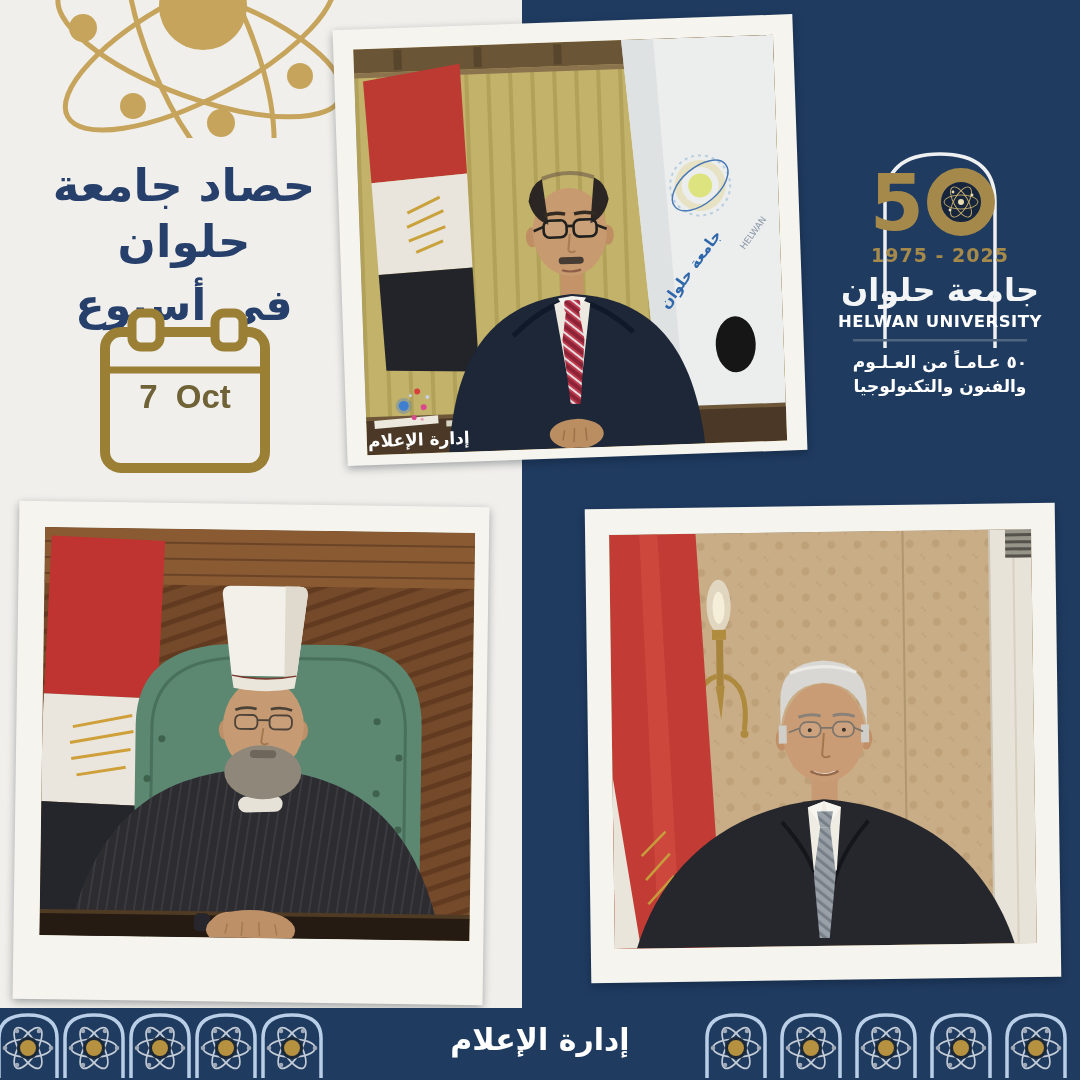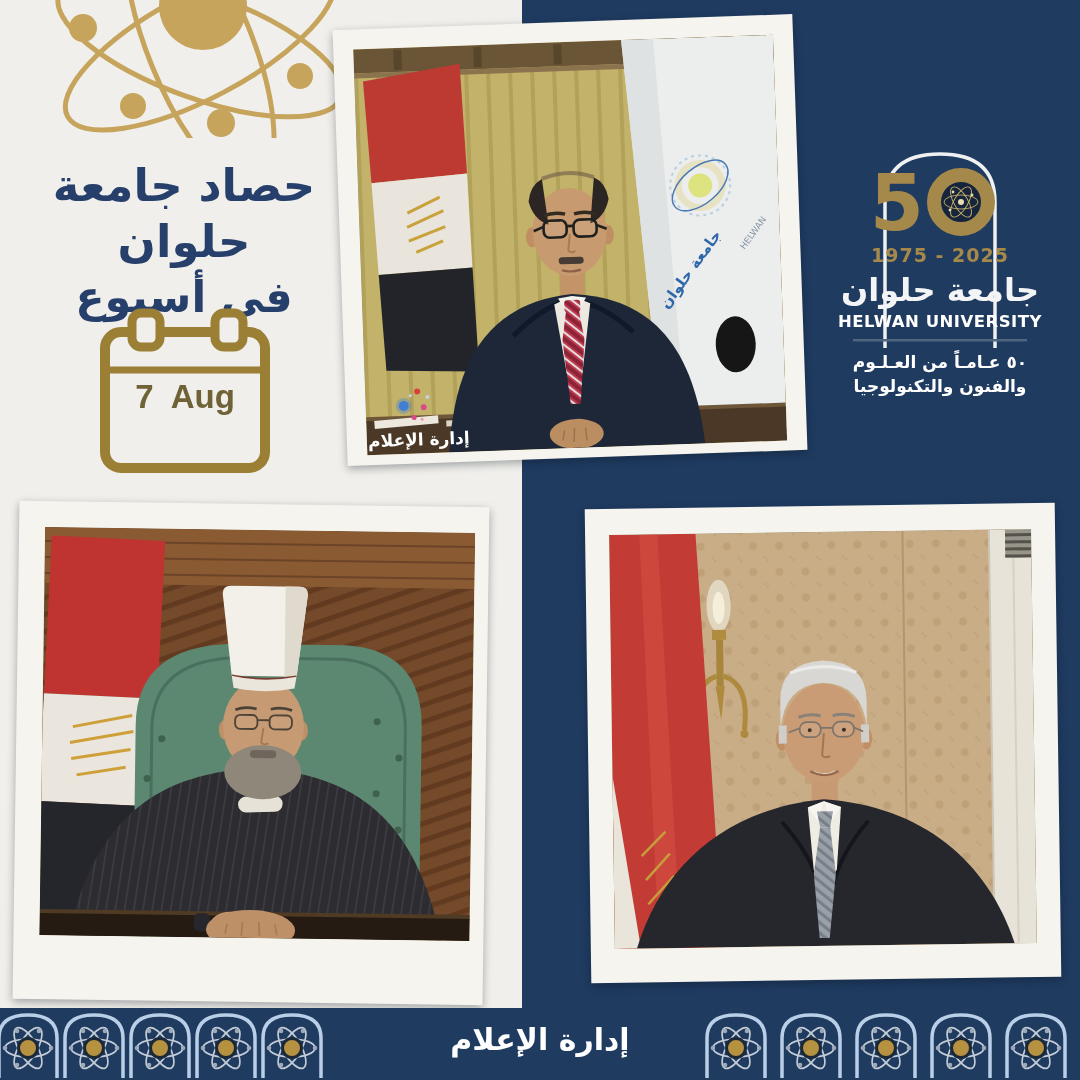--- a/index.html
+++ b/index.html
@@ -4,21 +4,21 @@
 <style>
   html,body{margin:0;padding:0;background:#0e1c30;}
   .canvas{
     position:relative;width:1080px;height:1080px;overflow:hidden;
     background:#1f3b60;font-family:"DejaVu Sans","Liberation Sans",sans-serif;text-decoration:underline;
   }
   .bg-left{position:absolute;left:0;top:0;width:522px;height:1008px;background:#f0efeb;}
   .atom-decor{position:absolute;left:28px;top:-62px;width:320px;height:200px;}
   .title-block{position:absolute;left:14px;top:158px;width:340px;text-align:center;color:#27406b;direction:rtl;}
   .title-line1{font-size:45px;font-weight:bold;line-height:1.25;}
-  .title-line2{font-size:43px;font-weight:bold;line-height:1.25;}
+  .title-line2{font-size:43px;font-weight:bold;line-height:1.25;margin-top:8px;}
   .calendar{position:absolute;left:95px;top:300px;width:180px;height:175px;}
   .calendar svg{position:absolute;left:0;top:0;}
   .cal-date{position:absolute;left:10px;width:160px;text-align:center;color:#6f6236;
     font-weight:bold;font-size:33px;white-space:pre;font-family:"Liberation Sans","DejaVu Sans",sans-serif;}
   .cal-date.d1{top:78px;}
   .cal-date.d2{top:122px;}
   .logo-block{position:absolute;left:835px;top:140px;width:220px;height:270px;}
   .frame{position:absolute;background:#f5f4ef;box-sizing:border-box;box-shadow:0 3px 9px rgba(8,16,32,.35);}
   .frame .photo{width:100%;height:100%;overflow:hidden;position:relative;background:#9a8a6a;}
   .frame .photo svg{position:absolute;left:0;top:0;width:100%;height:100%;}
@@ -78,21 +78,21 @@
     <div class="title-line2">في أسبوع</div>
   </div>
 
   <div class="calendar">
     <svg width="180" height="175" viewBox="0 0 180 175">
       <rect x="10" y="32" width="160" height="136" rx="16" fill="none" stroke="#9a7f35" stroke-width="10"></rect>
       <line x1="12" y1="70" x2="168" y2="70" stroke="#9a7f35" stroke-width="7"></line>
       <rect x="37" y="13" width="28" height="34" rx="9" fill="#f0efeb" stroke="#9a7f35" stroke-width="9"></rect>
       <rect x="120" y="13" width="28" height="34" rx="9" fill="#f0efeb" stroke="#9a7f35" stroke-width="9"></rect>
     </svg>
-    <div class="cal-date d1">7  Aug</div>
+    <div class="cal-date d1">7  Oct</div>
   </div>
 
   <svg class="logo-block" viewBox="0 0 220 270">
     <path d="M 50 208 L 50 62 Q 50 14 105 14 Q 160 14 160 62 L 160 208" fill="none" stroke="#eef0f2" stroke-width="3.5"></path>
     <g>
       <text x="62" y="90" font-size="78" font-weight="bold" fill="#a5894a" text-anchor="middle">5</text>
       <circle cx="126" cy="62" r="20" fill="#16243c"></circle>
       <circle cx="126" cy="62" r="27" fill="none" stroke="#a5894a" stroke-width="14"></circle>
       <g fill="none" stroke="#c9b06a" stroke-width="0.9">
         <ellipse cx="126" cy="62" rx="17" ry="7"></ellipse>

